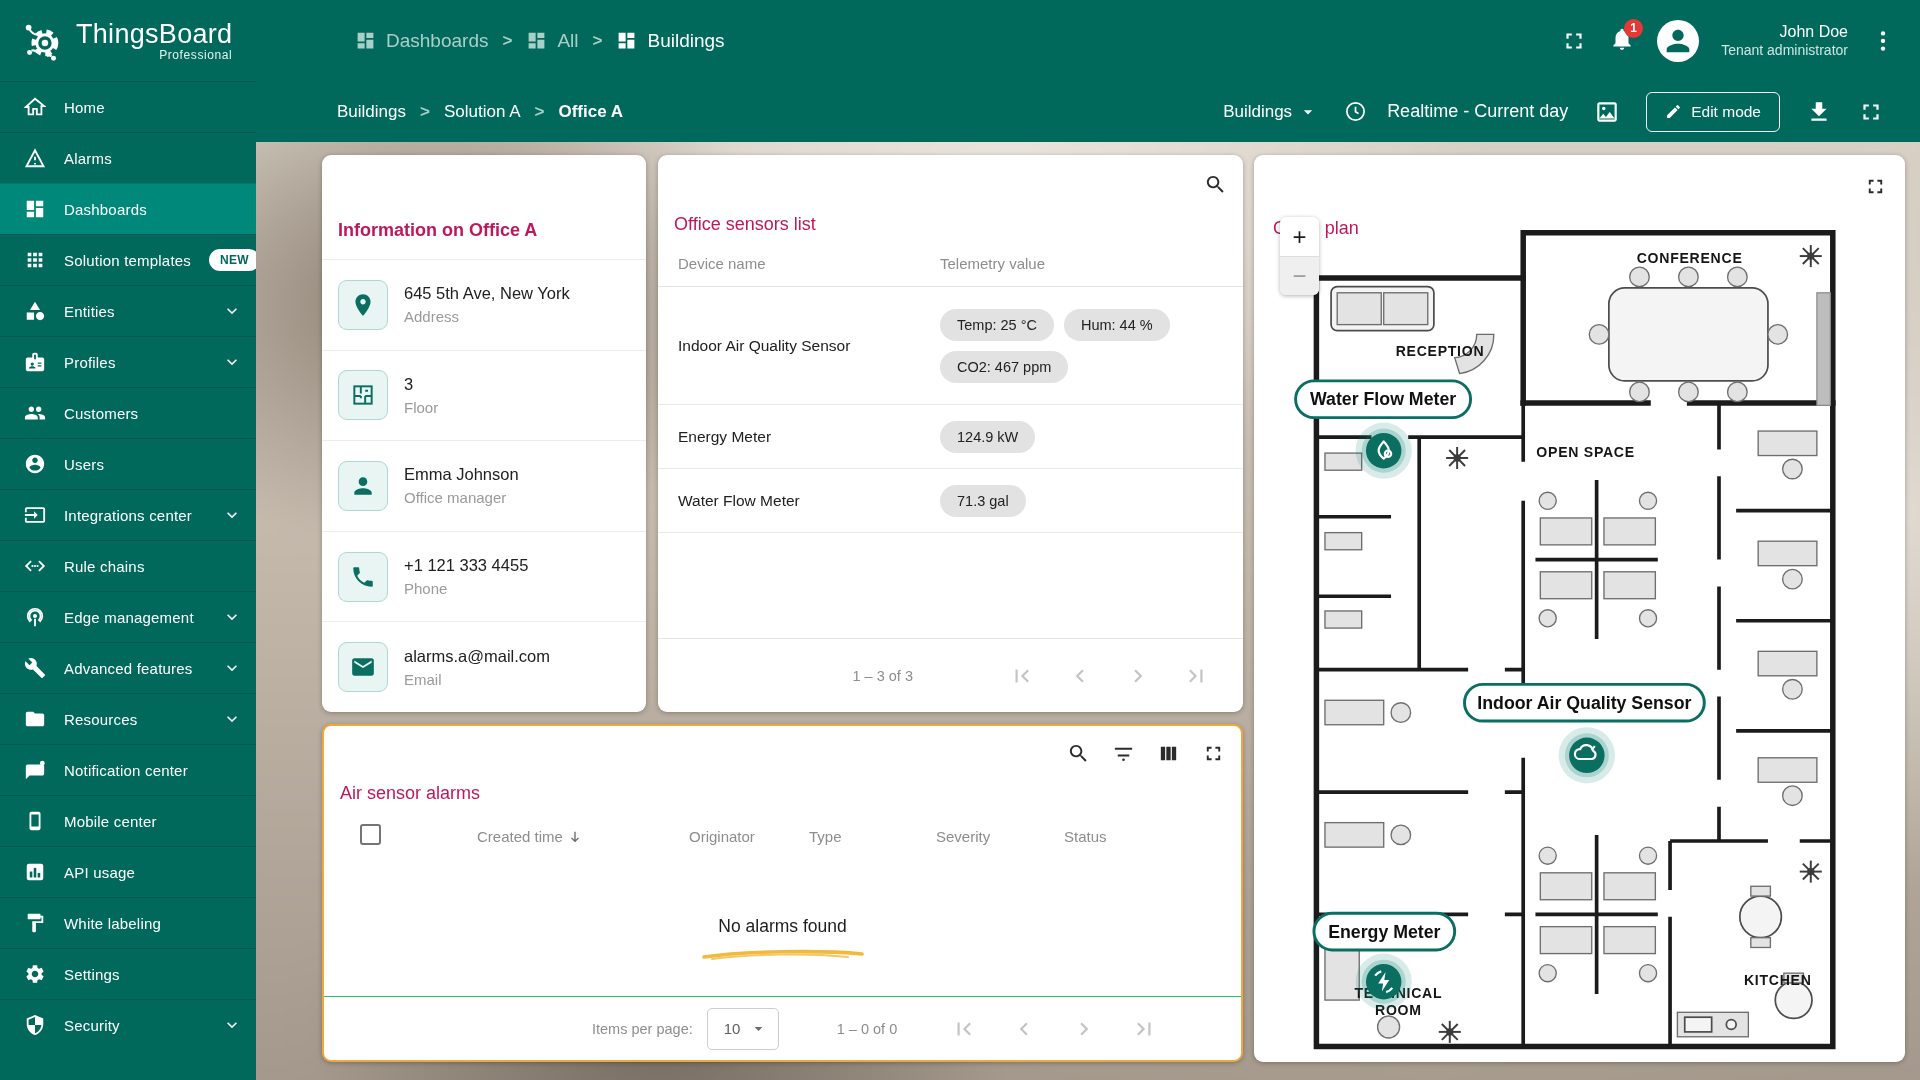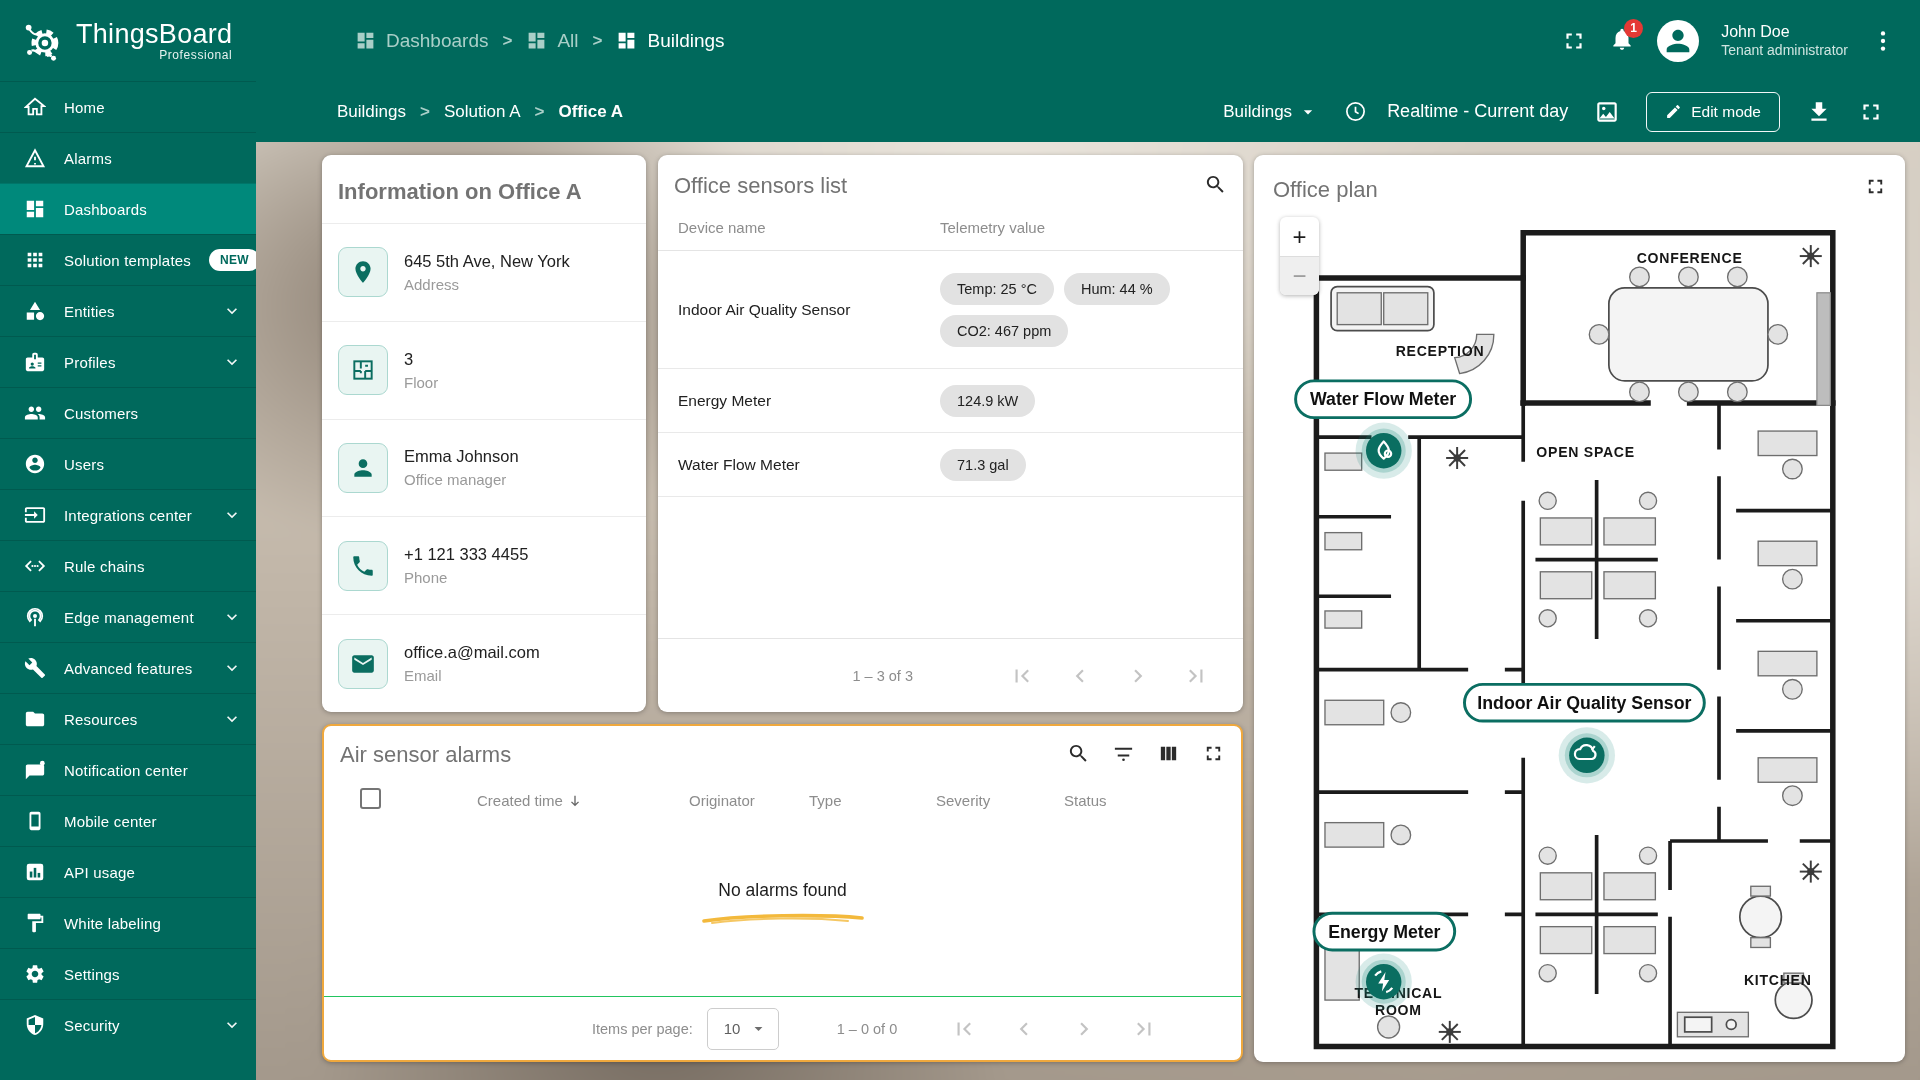--- a/index.html
+++ b/index.html
@@ -34,21 +34,21 @@
   .crumb-sep { color:#a9cfc8; font-size:17px; font-weight:700; }
   .topbar-right { margin-left:auto; display:flex; align-items:center; gap:22px; }
   .tb-ic { width:26px; height:26px; fill:#fff; cursor:pointer; }
   .bell-wrap { position:relative; cursor:pointer; }
   .bell-badge { position:absolute; top:-7px; right:-8px; min-width:19px; height:19px; border-radius:10px;
                 background:#e53935; color:#fff; font-size:12px; font-weight:700; display:flex;
                 align-items:center; justify-content:center; padding:0 4px; }
   .avatar { width:42px; height:42px; border-radius:50%; background:#fff; display:flex; align-items:center;
             justify-content:center; cursor:pointer; }
   .avatar svg { width:34px; height:34px; fill:#00695c; }
-  .user-block { display:flex; flex-direction:column; line-height:1.25; cursor:pointer; }
+  .user-block { display:flex; flex-direction:column; line-height:1.25; cursor:pointer;align-items:flex-end; }
   .user-name { font-size:16px; color:#fff; }
   .user-role { font-size:14px; color:#cfe5e1; }
 
   .toolbar { height:61px; display:flex; align-items:center; color:#fff; padding:0 36px 0 81px; }
   .tcrumb { display:flex; align-items:center; gap:14px; font-size:17px; }
   .tcrumb .link { cursor:pointer; }
   .tcrumb .current { font-weight:700; }
   .toolbar-right { margin-left:auto; display:flex; align-items:center; gap:26px; }
   .entity-select { display:flex; align-items:center; gap:6px; font-size:17px; cursor:pointer; }
   .caret-down { width:20px; height:20px; fill:#fff; }
@@ -64,21 +64,21 @@
   .bg-photo { position:absolute; inset:-25px;
     background:
       radial-gradient(520px 360px at 12% 18%, rgba(122,108,94,.85), rgba(122,108,94,0) 70%),
       radial-gradient(700px 420px at 45% 6%, rgba(236,231,223,.9), rgba(236,231,223,0) 70%),
       radial-gradient(640px 520px at 97% 40%, rgba(226,220,212,.95), rgba(226,220,212,0) 72%),
       radial-gradient(600px 420px at 70% 95%, rgba(168,156,142,.9), rgba(168,156,142,0) 75%),
       radial-gradient(500px 380px at 25% 92%, rgba(104,94,84,.8), rgba(104,94,84,0) 70%),
       linear-gradient(180deg, #d8d1c6 0%, #c2b7a9 45%, #a2978a 100%);
     filter:blur(10px); }
   .card { position:absolute; background:#fff; border-radius:9px; box-shadow:0 1px 5px rgba(0,0,0,.28); }
-  .card-title { font-size:22px; color:#737373; }
+  .card-title { font-size:18px; color:#be185d;margin-top:41px; }
 
   
   #info-card { left:66px; top:13px; width:324px; height:557px; padding:16px 0 0 0; display:flex; flex-direction:column; }
   #info-card .card-title { font-weight:700; padding:8px 16px 18px; }
   .info-row { flex:1; display:flex; align-items:center; gap:16px; padding:0 16px; border-top:1px solid #ececec; }
   .info-row:first-of-type { border-top:none; }
   .info-ic-box { width:50px; height:50px; border-radius:9px; background:#e9f5f2; border:1px solid #abd8d0;
                  display:flex; align-items:center; justify-content:center; flex:none; }
   .info-ic-box svg { width:26px; height:26px; fill:#0b6e61; }
   .info-ic-box svg.stroke { fill:none; stroke:#0b6e61; stroke-width:1.8; }
@@ -472,21 +472,21 @@
               <span class="info-label">Phone</span>
             </div>
         </div>
         <div class="info-row">
           <div class="info-ic-box">
               <svg viewBox="0 0 24 24">
                 <path d="M20 4H4c-1.1 0-2 .9-2 2v12c0 1.1.9 2 2 2h16c1.1 0 2-.9 2-2V6c0-1.1-.9-2-2-2zm0 4-8 5-8-5V6l8 5 8-5v2z"></path>
               </svg>
             </div>
           <div class="info-texts">
-              <span class="info-value">office.a@mail.com</span>
+              <span class="info-value">alarms.a@mail.com</span>
               <span class="info-label">Email</span>
             </div>
         </div>
       </div>
 
       <div class="card" id="sensors-card">
         <div class="card-head">
           <span class="card-title">Office sensors list</span>
           <div class="head-icons">
             <svg viewBox="0 0 24 24">

